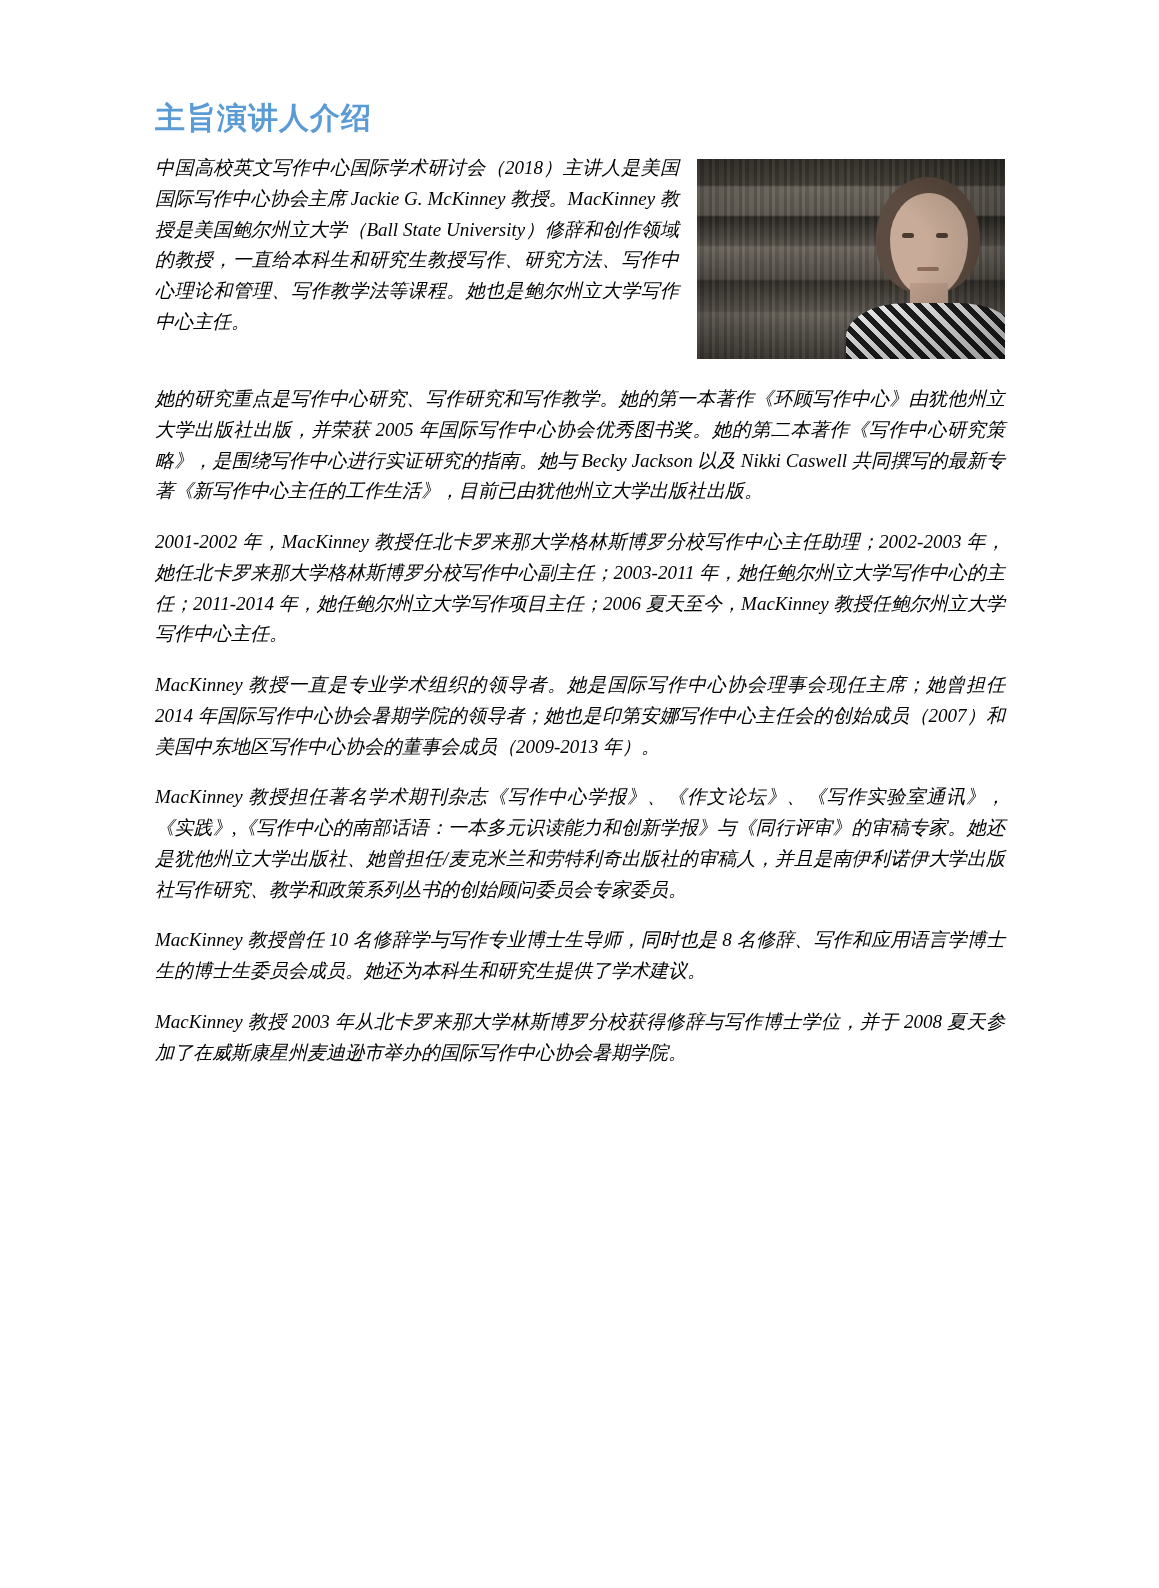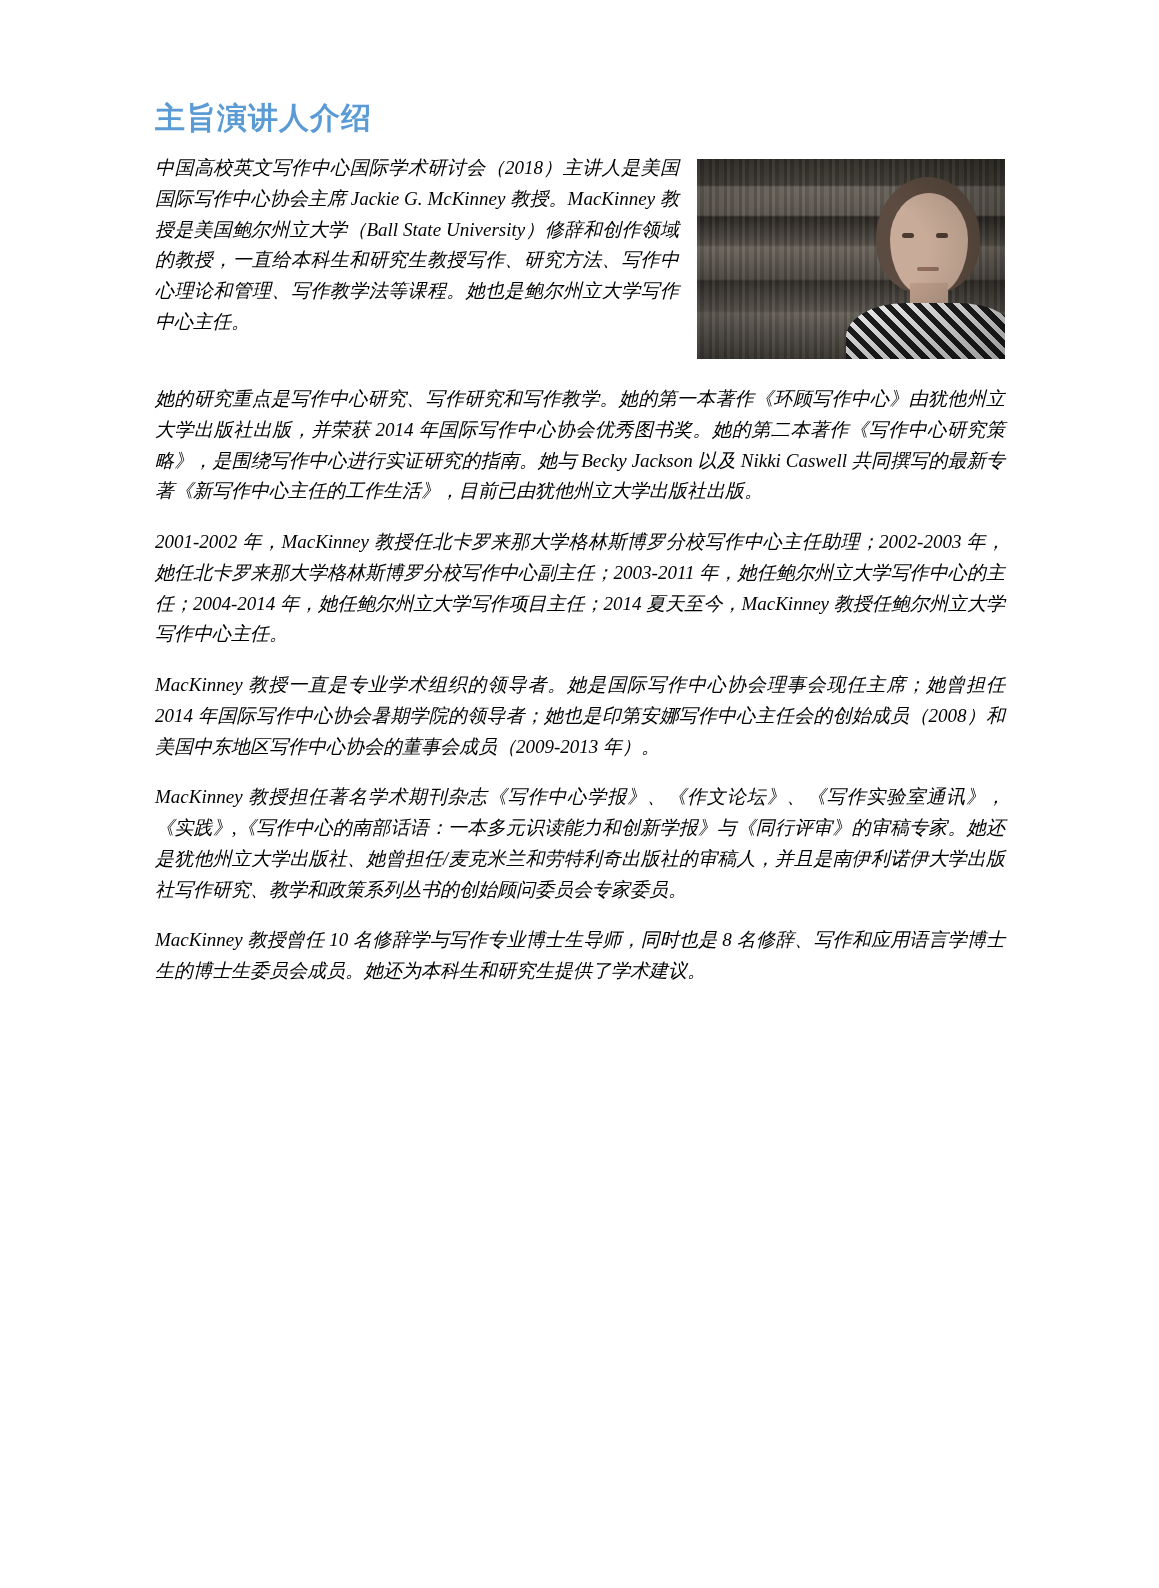--- a/index.html
+++ b/index.html
@@ -179,20 +179,21 @@
           <div class="eye-r"></div>
           <div class="mouth"></div>
           <div class="neck"></div>
           <div class="torso"></div>
         </div>
         <div class="vignette"></div>
       </div>
       <p class="para first">中国高校英文写作中心国际学术研讨会（2018）主讲人是美国国际写作中心协会主席 Jackie G. McKinney 教授。MacKinney 教授是美国鲍尔州立大学（Ball State University）修辞和创作领域的教授，一直给本科生和研究生教授写作、研究方法、写作中心理论和管理、写作教学法等课程。她也是鲍尔州立大学写作中心主任。</p>
     </div>
 
-    <p class="para">她的研究重点是写作中心研究、写作研究和写作教学。她的第一本著作《环顾写作中心》由犹他州立大学出版社出版，并荣获 2014 年国际写作中心协会优秀图书奖。她的第二本著作《写作中心研究策略》，是围绕写作中心进行实证研究的指南。她与 Becky Jackson 以及 Nikki Caswell 共同撰写的最新专著《新写作中心主任的工作生活》，目前已由犹他州立大学出版社出版。</p>
-    <p class="para">2001-2002 年，MacKinney 教授任北卡罗来那大学格林斯博罗分校写作中心主任助理；2002-2003 年，她任北卡罗来那大学格林斯博罗分校写作中心副主任；2003-2011 年，她任鲍尔州立大学写作中心的主任；2004-2014 年，她任鲍尔州立大学写作项目主任；2014 夏天至今，MacKinney 教授任鲍尔州立大学写作中心主任。</p>
-    <p class="para">MacKinney 教授一直是专业学术组织的领导者。她是国际写作中心协会理事会现任主席；她曾担任 2014 年国际写作中心协会暑期学院的领导者；她也是印第安娜写作中心主任会的创始成员（2008）和美国中东地区写作中心协会的董事会成员（2009-2013 年）。</p>
+    <p class="para">她的研究重点是写作中心研究、写作研究和写作教学。她的第一本著作《环顾写作中心》由犹他州立大学出版社出版，并荣获 2005 年国际写作中心协会优秀图书奖。她的第二本著作《写作中心研究策略》，是围绕写作中心进行实证研究的指南。她与 Becky Jackson 以及 Nikki Caswell 共同撰写的最新专著《新写作中心主任的工作生活》，目前已由犹他州立大学出版社出版。</p>
+    <p class="para">2001-2002 年，MacKinney 教授任北卡罗来那大学格林斯博罗分校写作中心主任助理；2002-2003 年，她任北卡罗来那大学格林斯博罗分校写作中心副主任；2003-2011 年，她任鲍尔州立大学写作中心的主任；2011-2014 年，她任鲍尔州立大学写作项目主任；2006 夏天至今，MacKinney 教授任鲍尔州立大学写作中心主任。</p>
+    <p class="para">MacKinney 教授一直是专业学术组织的领导者。她是国际写作中心协会理事会现任主席；她曾担任 2014 年国际写作中心协会暑期学院的领导者；她也是印第安娜写作中心主任会的创始成员（2007）和美国中东地区写作中心协会的董事会成员（2009-2013 年）。</p>
     <p class="para">MacKinney 教授担任著名学术期刊杂志《写作中心学报》、《作文论坛》、《写作实验室通讯》，《实践》,《写作中心的南部话语：一本多元识读能力和创新学报》与《同行评审》的审稿专家。她还是犹他州立大学出版社、她曾担任/麦克米兰和劳特利奇出版社的审稿人，并且是南伊利诺伊大学出版社写作研究、教学和政策系列丛书的创始顾问委员会专家委员。</p>
     <p class="para">MacKinney 教授曾任 10 名修辞学与写作专业博士生导师，同时也是 8 名修辞、写作和应用语言学博士生的博士生委员会成员。她还为本科生和研究生提供了学术建议。</p>
+    <p class="para">MacKinney 教授 2003 年从北卡罗来那大学林斯博罗分校获得修辞与写作博士学位，并于 2008 夏天参加了在威斯康星州麦迪逊市举办的国际写作中心协会暑期学院。</p>
 
   </div>
 </div>
 
 </body></html>

